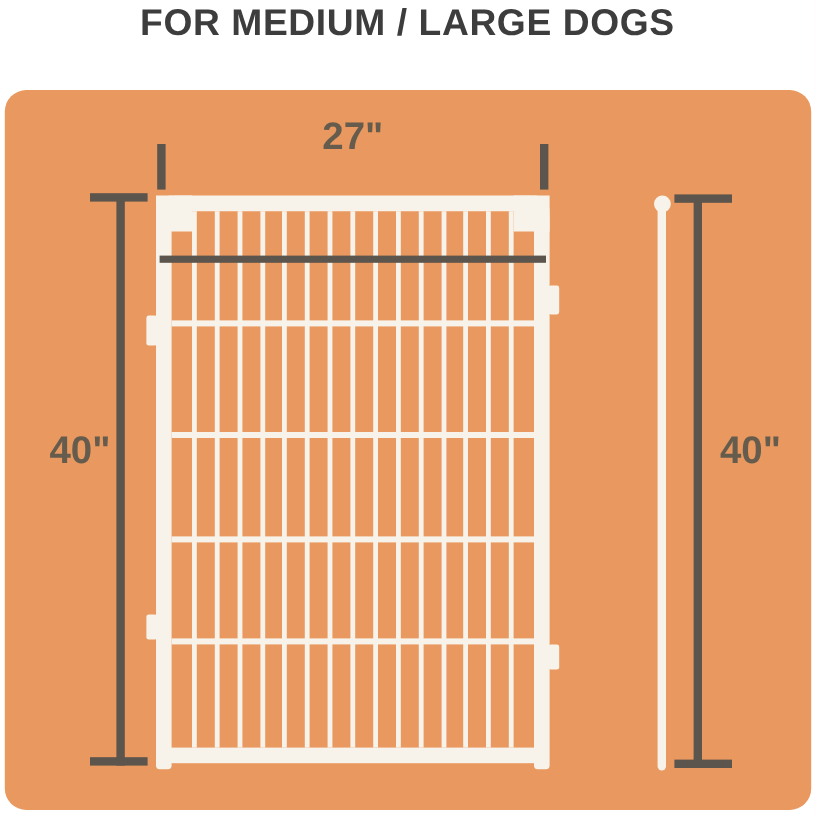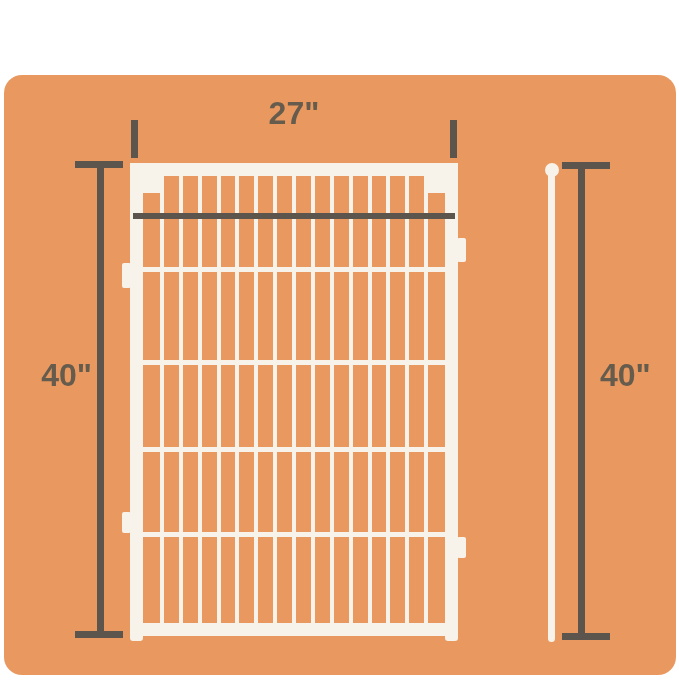--- a/index.html
+++ b/index.html
@@ -87,20 +87,21 @@
   .tab-lu { left: 118px; top: 188px; height: 25px; }
   .tab-ru { left: 453px; top: 163px; height: 24px; }
   .tab-ll { left: 118px; top: 437px; height: 21px; }
   .tab-rl { left: 453px; top: 462px; height: 21px; }
 </style>
 </head>
 <body>
 
 <div class="page">
 
+  <div class="title">FOR MEDIUM / LARGE DOGS</div>
 
   <div class="panel">
 
     <div class="fence">
       <div class="fence-part corner-tl"></div>
       <div class="fence-part corner-tr"></div>
       <div class="fence-part bar-top"></div>
       <div class="fence-part leg-l"></div>
       <div class="fence-part leg-r"></div>
       <div class="fence-part bar-bottom"></div>

